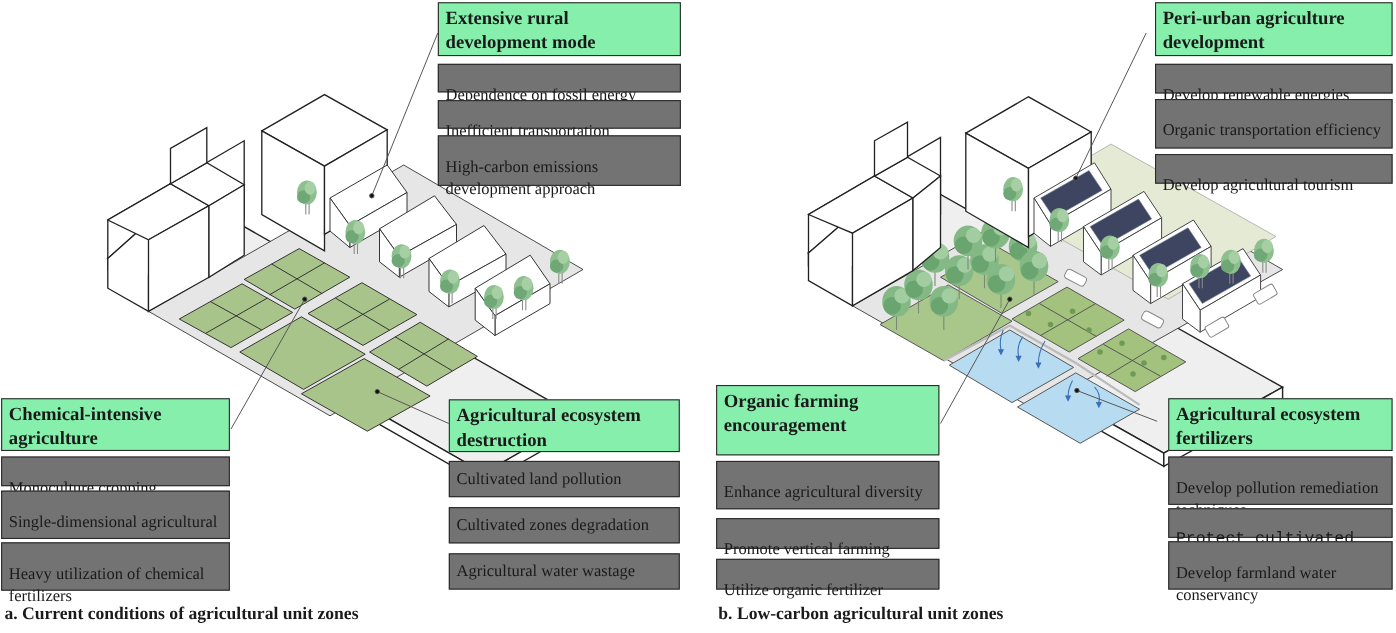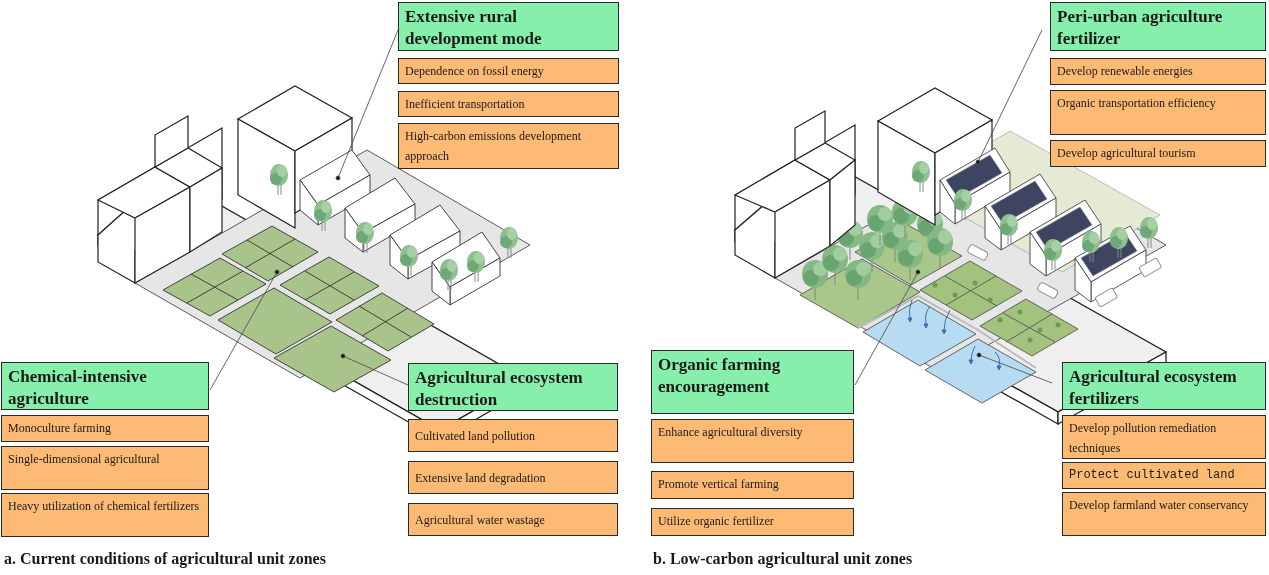--- a/index.html
+++ b/index.html
@@ -1,18 +1,18 @@
 <!DOCTYPE html>
 <html><head>
 <meta charset="utf-8">
 <style>
   html,body{margin:0;padding:0;background:#fff;}
   body{width:1269px;height:575px;position:relative;overflow:hidden;font-family:"Liberation Serif","DejaVu Serif",serif;color:#1a1a1a;}
   .art{position:absolute;left:0;top:0;}
-  .box{position:absolute;border:1.3px solid #2a2a2a;background:#fdba74;font-size:12px;line-height:20px;padding:2px 6px 3px 6px;box-sizing:border-box;}
+  .box{position:absolute;border:1.3px solid #2a2a2a;background:#737373;font-size:15px;line-height:20px;padding:18px 6px 3px 6px;box-sizing:border-box;}
   .box.head{background:#86efac;font-weight:bold;font-size:17px;line-height:22px;padding:3px 6px 4px 6px;}
   .caption{position:absolute;font-weight:bold;font-size:16px;line-height:26px;white-space:nowrap;}
 </style>
 </head>
 <body>
 
 <svg class="art" width="1269" height="575" viewBox="0 0 1269 575">
   <defs>
     <g id="tree">
       <line x1="0" y1="0" x2="0" y2="-14" stroke="#8a8a8a" stroke-width="1"></line>
@@ -238,34 +238,34 @@
 
 <div>
   <div class="box head" style="left:398px;top:2px;width:221px;height:49px;">Extensive rural development mode</div>
   <div class="box" style="left:398px;top:58px;width:221px;height:26px;">Dependence on fossil energy</div>
   <div class="box" style="left:398px;top:91px;width:221px;height:26px;">Inefficient transportation</div>
   <div class="box" style="left:398px;top:123px;width:221px;height:46px;">High-carbon emissions development approach</div>
 </div>
 
 <div>
   <div class="box head" style="left:1px;top:362px;width:208px;height:48px;">Chemical-intensive agriculture</div>
-  <div class="box" style="left:1px;top:415px;width:208px;height:27px;">Monoculture farming</div>
+  <div class="box" style="left:1px;top:415px;width:208px;height:27px;">Monoculture cropping</div>
   <div class="box" style="left:1px;top:446px;width:208px;height:44px;">Single-dimensional agricultural</div>
   <div class="box" style="left:1px;top:493px;width:208px;height:44px;">Heavy utilization of chemical fertilizers</div>
 </div>
 
 <div>
   <div class="box head" style="left:408px;top:363px;width:210px;height:48px;">Agricultural ecosystem destruction</div>
   <div class="box" style="left:408px;top:419px;width:210px;height:33px;padding-top:6px;">Cultivated land pollution</div>
-  <div class="box" style="left:408px;top:461px;width:210px;height:33px;padding-top:6px;">Extensive land degradation</div>
+  <div class="box" style="left:408px;top:461px;width:210px;height:33px;padding-top:6px;">Cultivated zones degradation</div>
   <div class="box" style="left:408px;top:503px;width:210px;height:33px;padding-top:6px;">Agricultural water wastage</div>
 </div>
 
 <div>
-  <div class="box head" style="left:1050px;top:2px;width:216px;height:49px;">Peri-urban agriculture fertilizer</div>
+  <div class="box head" style="left:1050px;top:2px;width:216px;height:49px;">Peri-urban agriculture development</div>
   <div class="box" style="left:1050px;top:58px;width:216px;height:27px;">Develop renewable energies</div>
   <div class="box" style="left:1050px;top:90px;width:216px;height:45px;">Organic transportation efficiency</div>
   <div class="box" style="left:1050px;top:140px;width:216px;height:27px;">Develop agricultural tourism</div>
 </div>
 
 <div>
   <div class="box head" style="left:651px;top:350px;width:203px;height:64px;">Organic farming encouragement</div>
   <div class="box" style="left:651px;top:419px;width:203px;height:44px;">Enhance agricultural diversity</div>
   <div class="box" style="left:651px;top:471px;width:203px;height:28px;">Promote vertical farming</div>
   <div class="box" style="left:651px;top:508px;width:203px;height:28px;">Utilize organic fertilizer</div>

